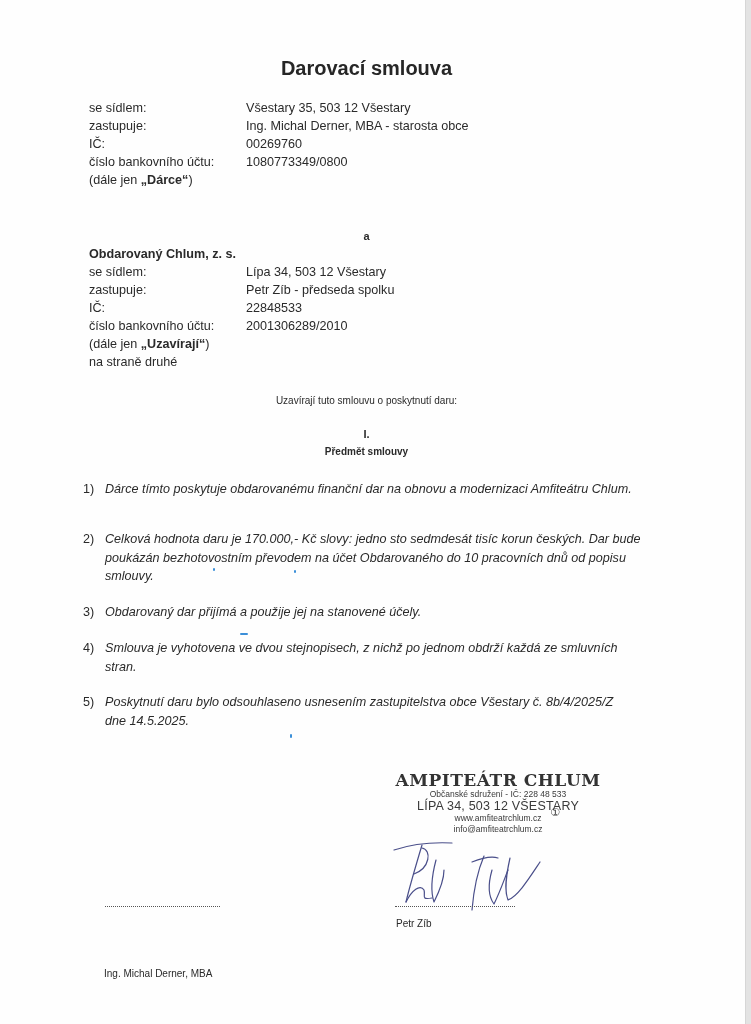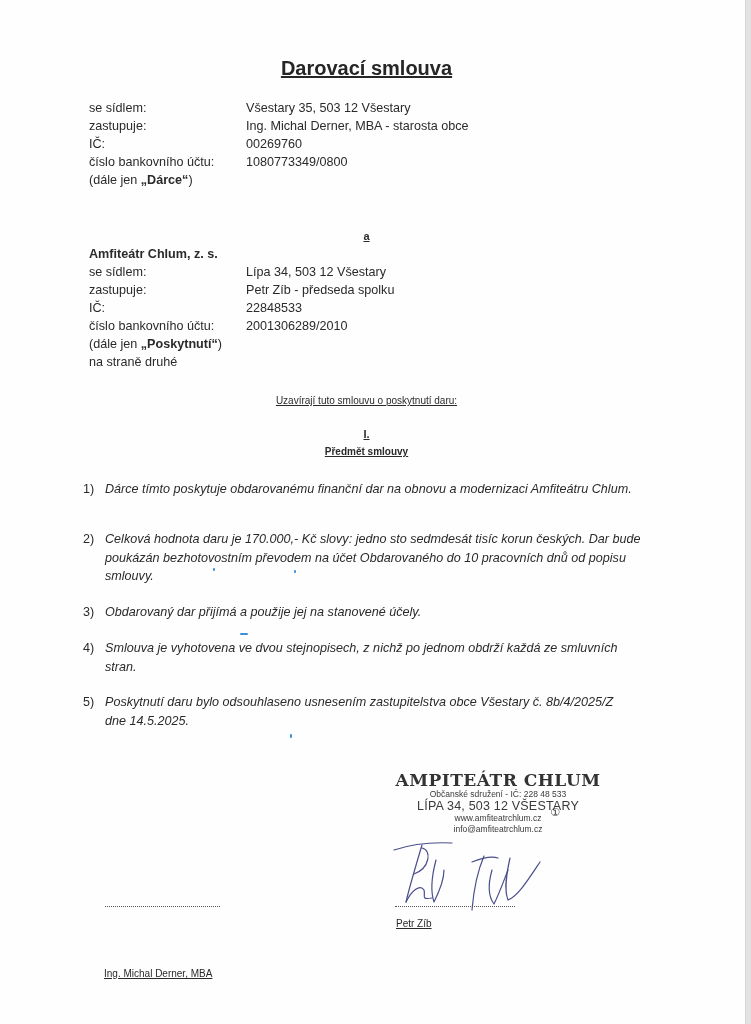--- a/index.html
+++ b/index.html
@@ -5,21 +5,21 @@
     html, body { margin: 0; padding: 0; }
     body {
       width: 751px; height: 1024px; overflow: hidden;
       background: #ffffff;
       font-family: "Liberation Sans", "DejaVu Sans", sans-serif;
       color: #2a2a2a;
       position: relative;
     }
     .page { position: absolute; left: 0; top: 0; width: 751px; height: 1024px; background: #fefefe; }
     .edge { position: absolute; right: 0; top: 0; width: 5px; height: 1024px; background: #e3e3e3; border-left: 1px solid #d6d6d6; }
-    .abs { position: absolute; white-space: nowrap; text-decoration: underline; }
+    .abs { position: absolute; white-space: nowrap; }
     .title { left: 0; width: 733px; text-align: center; top: 57px; font-size: 20px; font-weight: bold; color: #262626; }
     .t { font-size: 10px; line-height: 18px; }
     .b { font-weight: bold; }
     .party { position: absolute; left: 89px; width: 520px; }
     .row { display: flex; height: 18px; font-size: 12.6px; line-height: 18px; }
     .row .lbl { width: 157px; }
     .center { left: 0; width: 733px; text-align: center; }
     .item { position: absolute; left: 83px; width: 580px; font-size: 12.6px; line-height: 18.5px; display: flex; }
     .item .num { width: 22px; flex: none; }
     .item .txt { flex: 1; white-space: normal; font-style: italic; }
@@ -61,40 +61,40 @@
     <div class="row">
       <span style="white-space:pre;">(dále jen </span>
         <span class="b">„Dárce“</span>
         <span>)</span>
     </div>
   </div>
 
   <div class="abs t center" style="top:227px; font-weight:bold; font-size:11px;">a</div>
 
   <div class="party" style="top:245px;">
-    <div class="row b">Amfiteátr Chlum, z. s.</div>
+    <div class="row b">Obdarovaný Chlum, z. s.</div>
     <div class="row">
       <span class="lbl">se sídlem:</span>
       <span>Lípa 34, 503 12 Všestary</span>
     </div>
     <div class="row">
       <span class="lbl">zastupuje:</span>
       <span>Petr Zíb - předseda spolku</span>
     </div>
     <div class="row">
       <span class="lbl">IČ:</span>
       <span>22848533</span>
     </div>
     <div class="row">
       <span class="lbl">číslo bankovního účtu:</span>
       <span>2001306289/2010</span>
     </div>
     <div class="row">
       <span style="white-space:pre;">(dále jen </span>
-        <span class="b">„Poskytnutí“</span>
+        <span class="b">„Uzavírají“</span>
         <span>)</span>
     </div>
     <div class="row">na straně druhé</div>
   </div>
 
   <div class="abs t center" style="top:392px;">Uzavírají tuto smlouvu o poskytnutí daru:</div>
   <div class="abs t center b" style="top:425px; font-size:11px;">I.</div>
   <div class="abs t center b" style="top:443px;">Předmět smlouvy</div>
 
   <div class="item" style="top:480px;">

